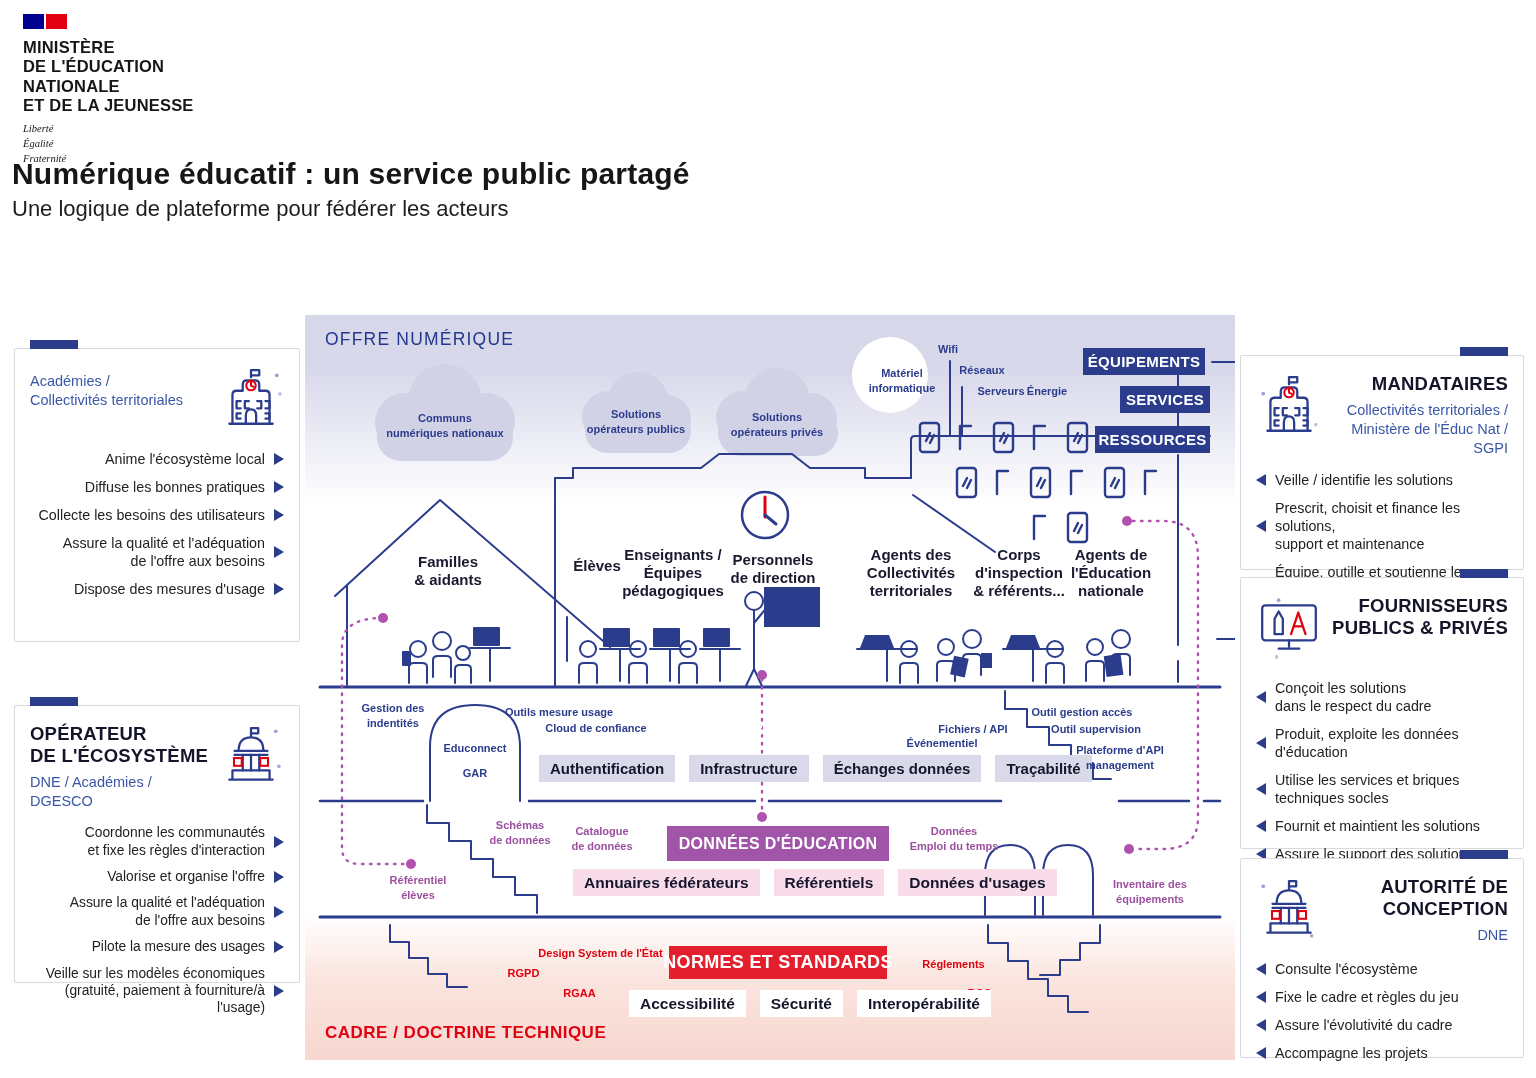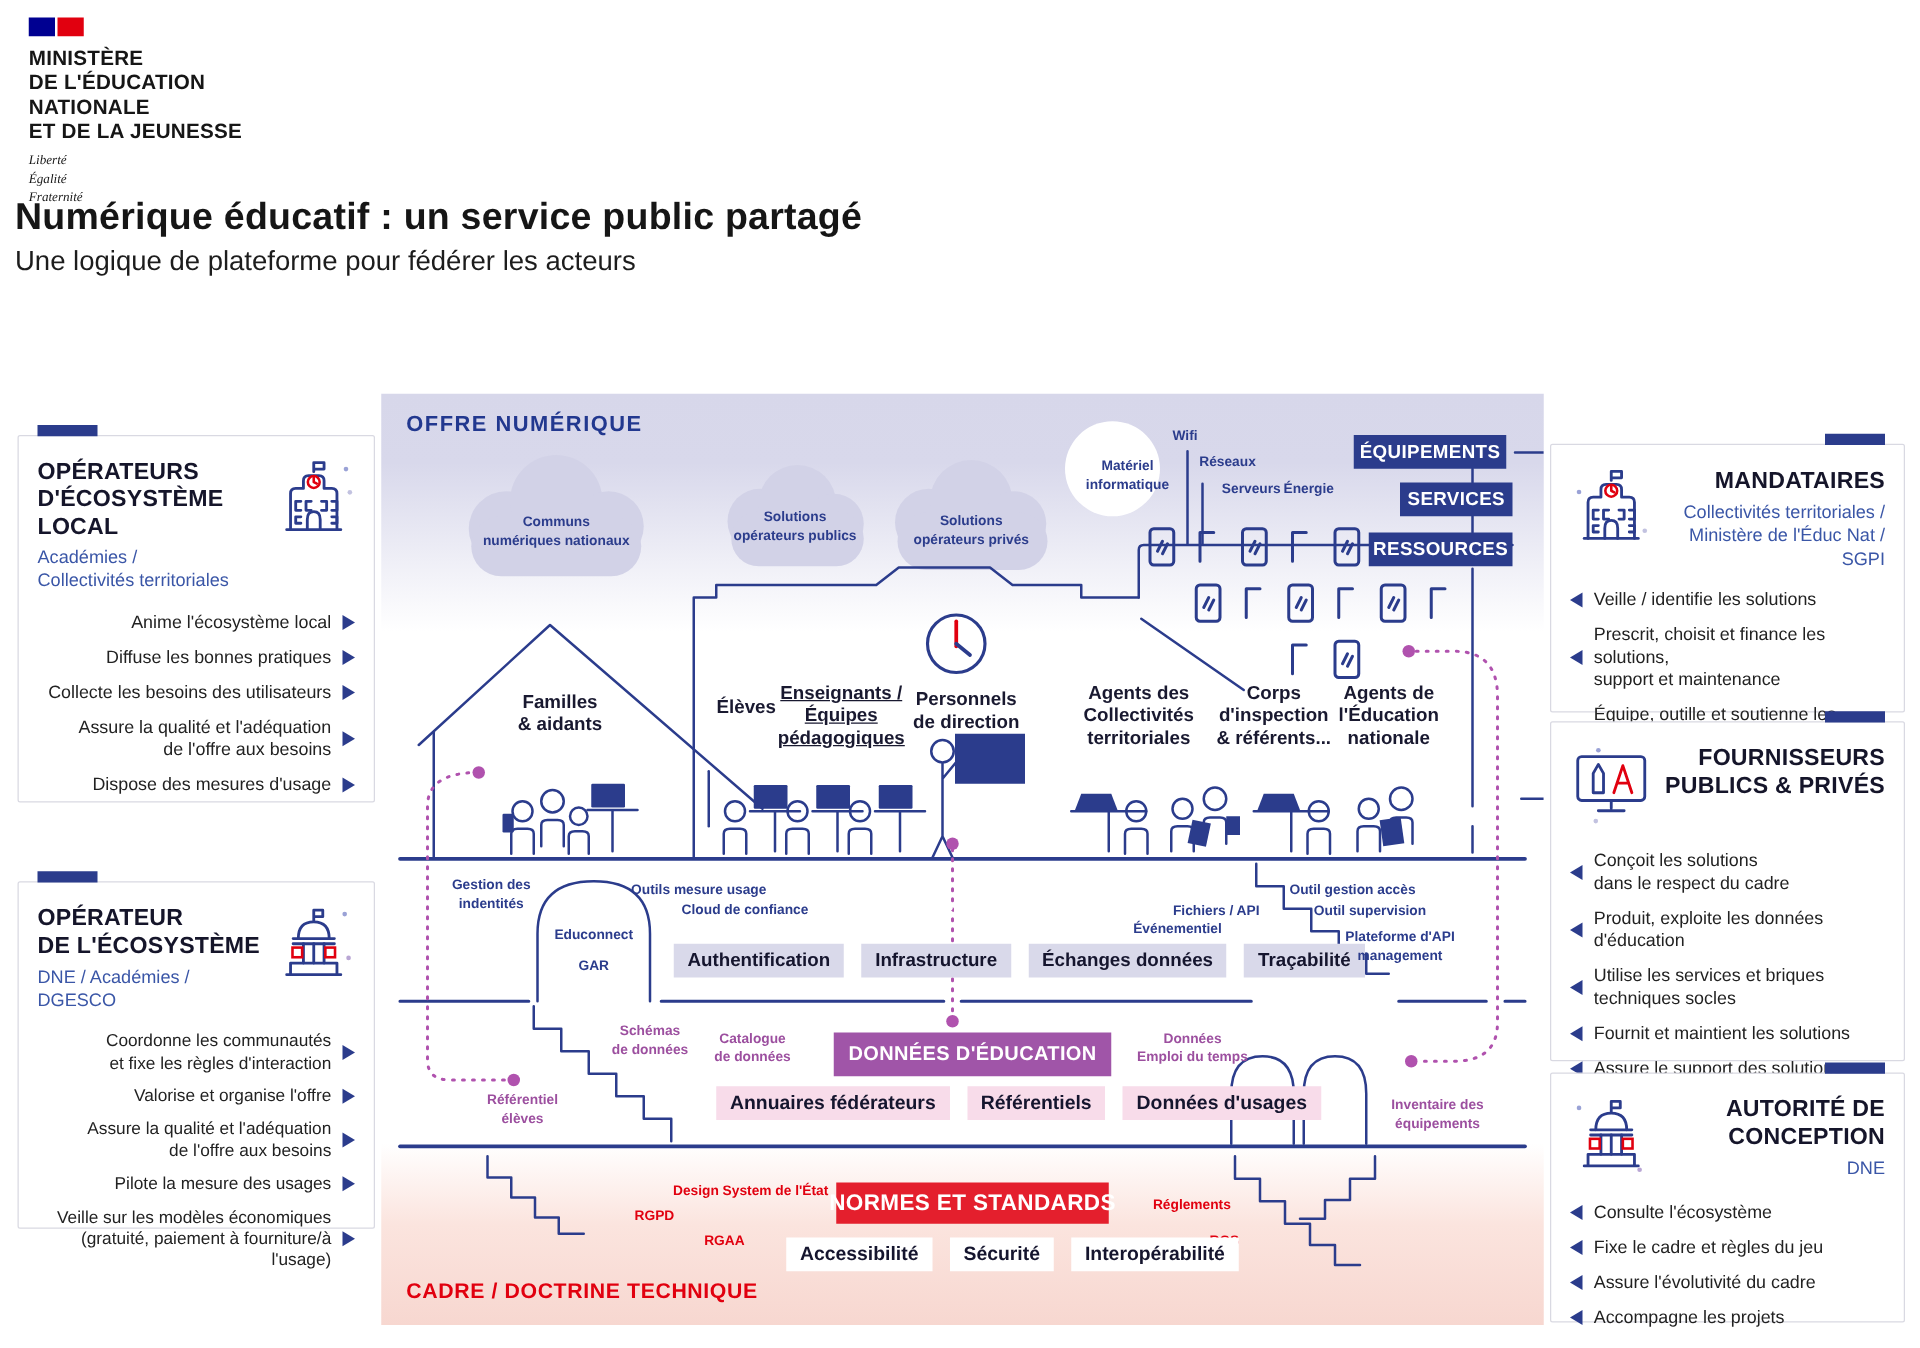--- a/index.html
+++ b/index.html
@@ -50,28 +50,28 @@
   .dl{position:absolute;transform:translateX(-50%);white-space:pre-line;text-align:center;
       font-weight:bold;font-size:11px;line-height:1.32;}
   .bl{color:#2b3c8c;} .pu{color:#9c4f9f;} .rd{color:#e1000f;padding-left:11px;}
   .persona{position:absolute;transform:translateX(-50%);white-space:pre-line;text-align:center;
       font-weight:bold;font-size:15px;line-height:1.2;color:#191930;}
   .banner{position:absolute;display:flex;align-items:center;justify-content:center;
       color:#fff;font-weight:bold;font-size:16px;letter-spacing:.3px;white-space:nowrap;}
   .chips{position:absolute;display:flex;gap:14px;}
   .chip{height:27px;display:flex;align-items:center;padding:0 11px;font-weight:bold;font-size:15px;color:#15152e;white-space:nowrap;}
 
-  .l-offre{position:absolute;left:20px;top:14px;font-size:17.5px;font-weight:bold;color:#22388f;letter-spacing:1.2px;}
+  .l-offre{position:absolute;left:20px;top:14px;font-size:17.5px;font-weight:normal;color:#22388f;letter-spacing:1.2px;}
   .l-c1{left:140px;top:96px;} .l-c2{left:331px;top:92px;} .l-c3{left:472px;top:95px;}
   .l-wifi{left:643px;top:27px;} .l-mat{left:597px;top:51px;} .l-res{left:677px;top:48px;}
   .l-srv{left:696px;top:69px;} .l-ene{left:742px;top:69px;}
   .badge1{left:778px;top:33px;width:122px;height:27px;background:#2b3c8c;font-size:15px;}
   .badge2{left:815px;top:71px;width:90px;height:27px;background:#2b3c8c;font-size:15px;}
   .badge3{left:790px;top:111px;width:115px;height:27px;background:#2b3c8c;font-size:15px;}
-  .pp1{left:143px;top:238px;} .pp2{left:292px;top:242px;} .pp3{left:368px;top:231px;text-decoration:underline;}
+  .pp1{left:143px;top:238px;} .pp2{left:292px;top:242px;} .pp3{left:368px;top:231px;}
   .pp4{left:468px;top:236px;} .pp5{left:606px;top:231px;} .pp6{left:714px;top:231px;} .pp7{left:806px;top:231px;}
 
   .l-gest{left:88px;top:386px;} .l-outm{left:254px;top:390px;} .l-cldc{left:291px;top:406px;}
   .l-educ{left:170px;top:426px;} .l-gar{left:170px;top:451px;}
   .l-even{left:637px;top:389px;margin-top:32px;} .l-fich{left:668px;top:407px;}
   .l-oacc{left:777px;top:390px;} .l-osup{left:791px;top:407px;} .l-papi{left:815px;top:428px;}
   .banner-srv{left:349px;top:398px;width:246px;height:34px;}
   .chips-srv{left:234px;top:440px;} .chips-srv .chip{background:#d9d9ea;}
 
   .l-sch{left:215px;top:503px;} .l-cat{left:297px;top:509px;} .l-emp{left:649px;top:509px;}
@@ -103,22 +103,20 @@
 Égalité
 Fraternité</div>
   </div>
   <div class="page-title">Numérique éducatif : un service public partagé</div>
   <div class="page-subtitle">Une logique de plateforme pour fédérer les acteurs</div>
 
   <div class="panel" id="panel-l1">
     <div class="tab tab-left"></div>
     <div class="p-head">
       <div>
-        <div class="p-title prel">OPÉRATEURS
-D'ÉCOSYSTÈME LOCAL</div>
         <div class="p-sub prel">Académies /
 Collectivités territoriales</div>
       </div>
       <span class="picon">
         <svg width="66" height="66" viewBox="0 0 64 64">
           <g stroke="#2b3c8c" stroke-width="2.2" fill="none" stroke-linecap="round" stroke-linejoin="round">
             <path d="M32,11 V4 H40 V9 H32"></path>
             <path d="M14,56 V28 Q14,24 18,24 H24 V18 Q24,14 28,14 H36 Q40,14 40,18 V24 H46 Q50,24 50,28 V56"></path>
             <path d="M22,34 h-4 v7 h4 M30,34 h-4 v7 h4 M38,34 h4 v7 h-4 M46,34 h4 v7 h-4"></path>
             <path d="M22,46 h-4 v5 h4 M46,46 h4 v5 h-4"></path>

